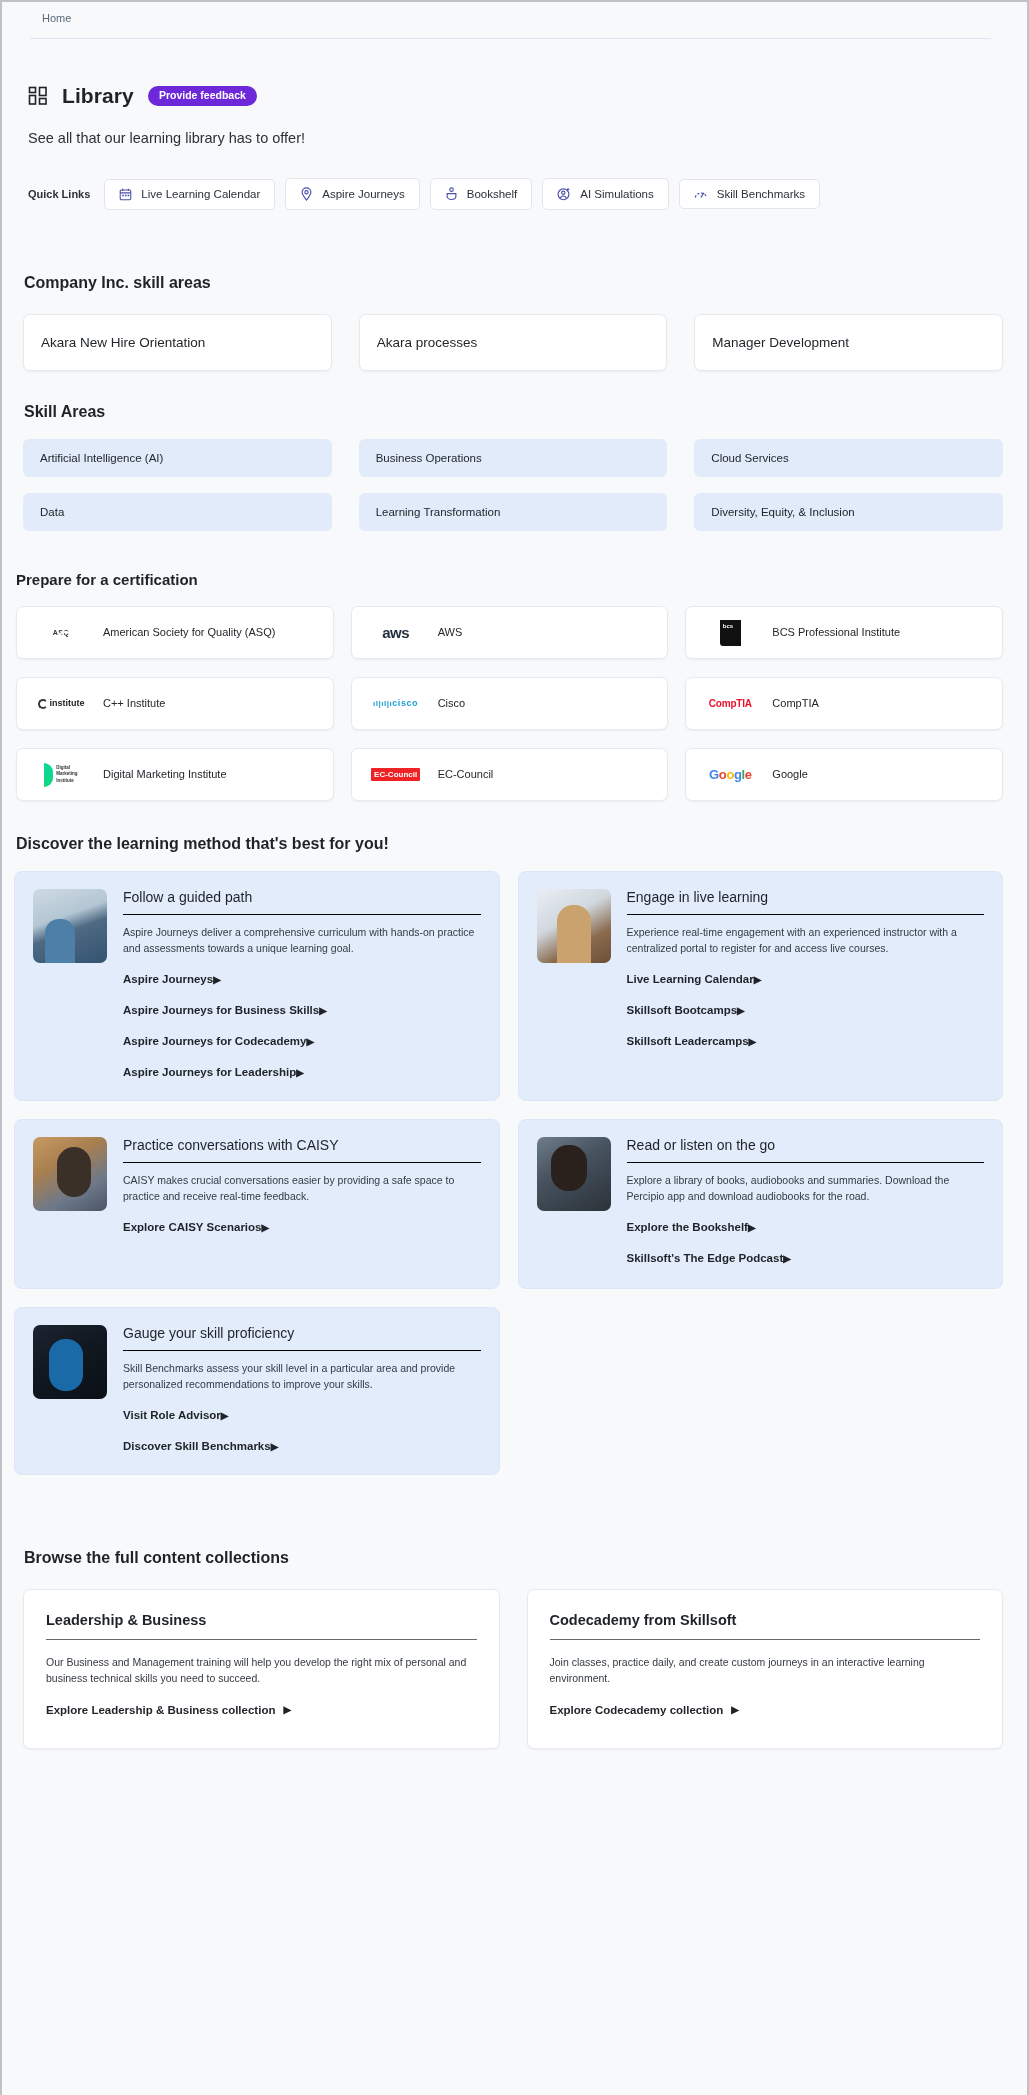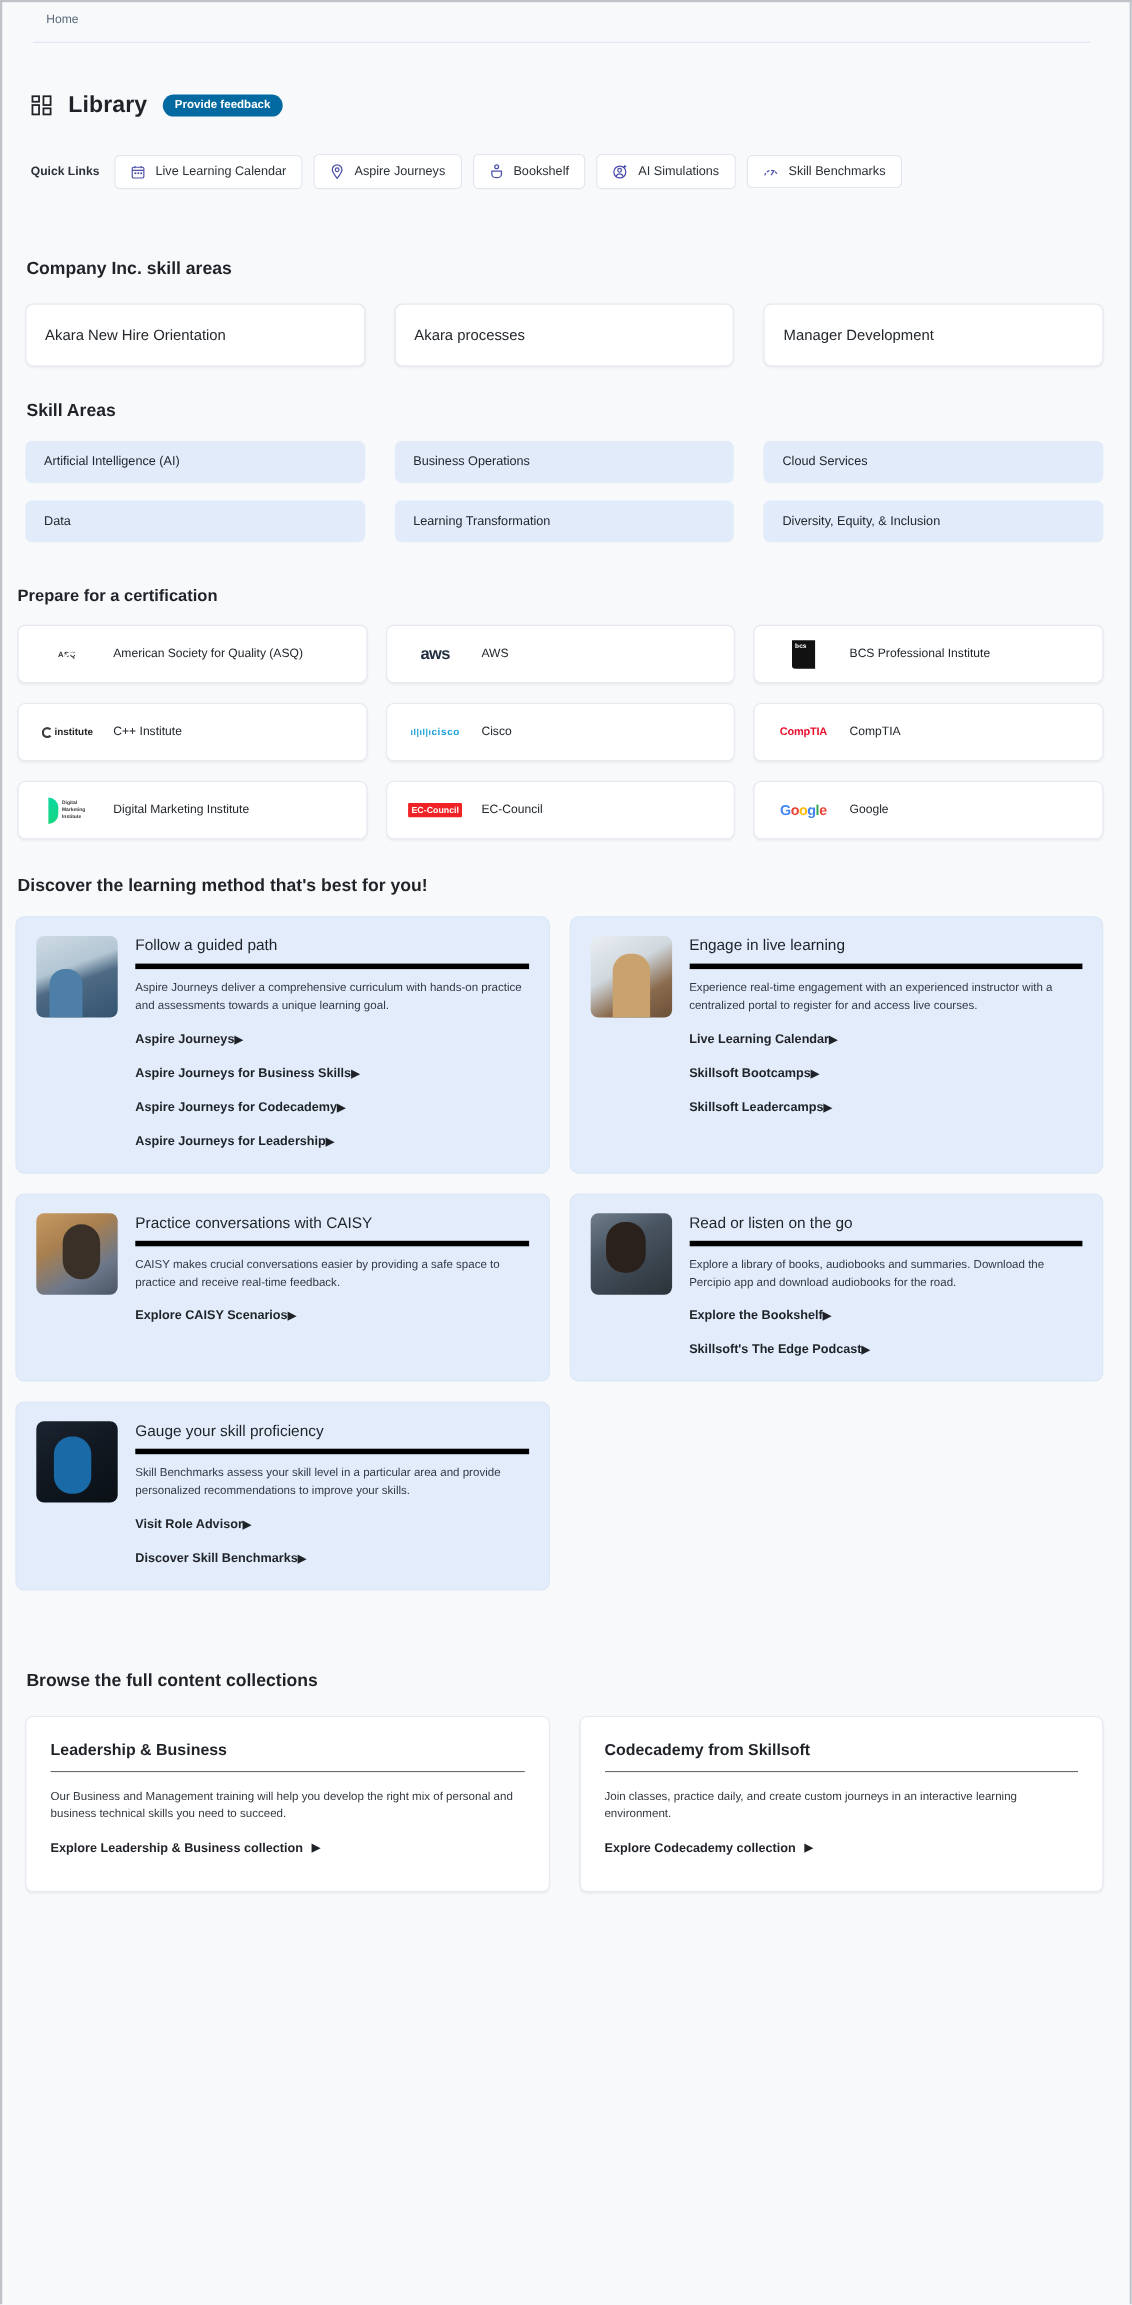--- a/index.html
+++ b/index.html
@@ -40,21 +40,21 @@
     align-items: center;
     gap: 14px;
   }
   .grid-icon { width: 20px; height: 20px; display: block; }
   .hdr-title {
     font-size: 21px;
     font-weight: 700;
     letter-spacing: .1px;
   }
   .badge {
-    background: #0369a1;
+    background: #6d28d9;
     color: #fff;
     font-size: 10.5px;
     font-weight: 700;
     border-radius: 11px;
     padding: 4px 11px 5px;
     line-height: 1;
     white-space: nowrap;
   }
   .subtitle {
     margin: 22px 0 0 26px;
@@ -211,21 +211,21 @@
     flex: none;
     overflow: hidden;
     position: relative;
   }
   .mc-body { flex: 1; min-width: 0; }
   .mc-title {
     font-size: 14px;
     font-weight: 400;
     color: #1f2328;
     padding-bottom: 9px;
-    border-bottom: 5px solid #000000;
+    border-bottom: 1px solid #000000;
     margin-bottom: 9px;
   }
   .mc-desc {
     font-size: 10.5px;
     line-height: 1.55;
     color: #333a42;
     margin-bottom: 16px;
   }
   .mc-link {
     display: inline-flex;
@@ -307,20 +307,21 @@
       <svg class="grid-icon" viewBox="0 0 20 20" fill="none" stroke="#1f2328" stroke-width="1.6">
         <rect x="1.5" y="1.5" width="6" height="5"></rect>
         <rect x="11.5" y="1.5" width="6.5" height="8"></rect>
         <rect x="1.5" y="9.5" width="6" height="8.5"></rect>
         <rect x="11.5" y="12.5" width="6.5" height="5.5"></rect>
       </svg>
     </span>
     <h1 class="hdr-title">Library</h1>
     <span class="badge">Provide feedback</span>
   </div>
+  <p class="subtitle">See all that our learning library has to offer!</p>
 
   <div class="quick">
     <span class="quick-label">Quick Links</span>
 
     <button class="qbtn">
       <span>
         <svg width="13" height="13" viewBox="0 0 16 16" fill="none" stroke="#4b4fa8" stroke-width="1.3">
           <rect x="1.5" y="2.5" width="13" height="12" rx="1.5"></rect>
           <path d="M1.5 6h13M4.5 1v2.6M11.5 1v2.6"></path>
           <rect x="4" y="8.2" width="2" height="2" fill="#4b4fa8" stroke="none"></rect>

